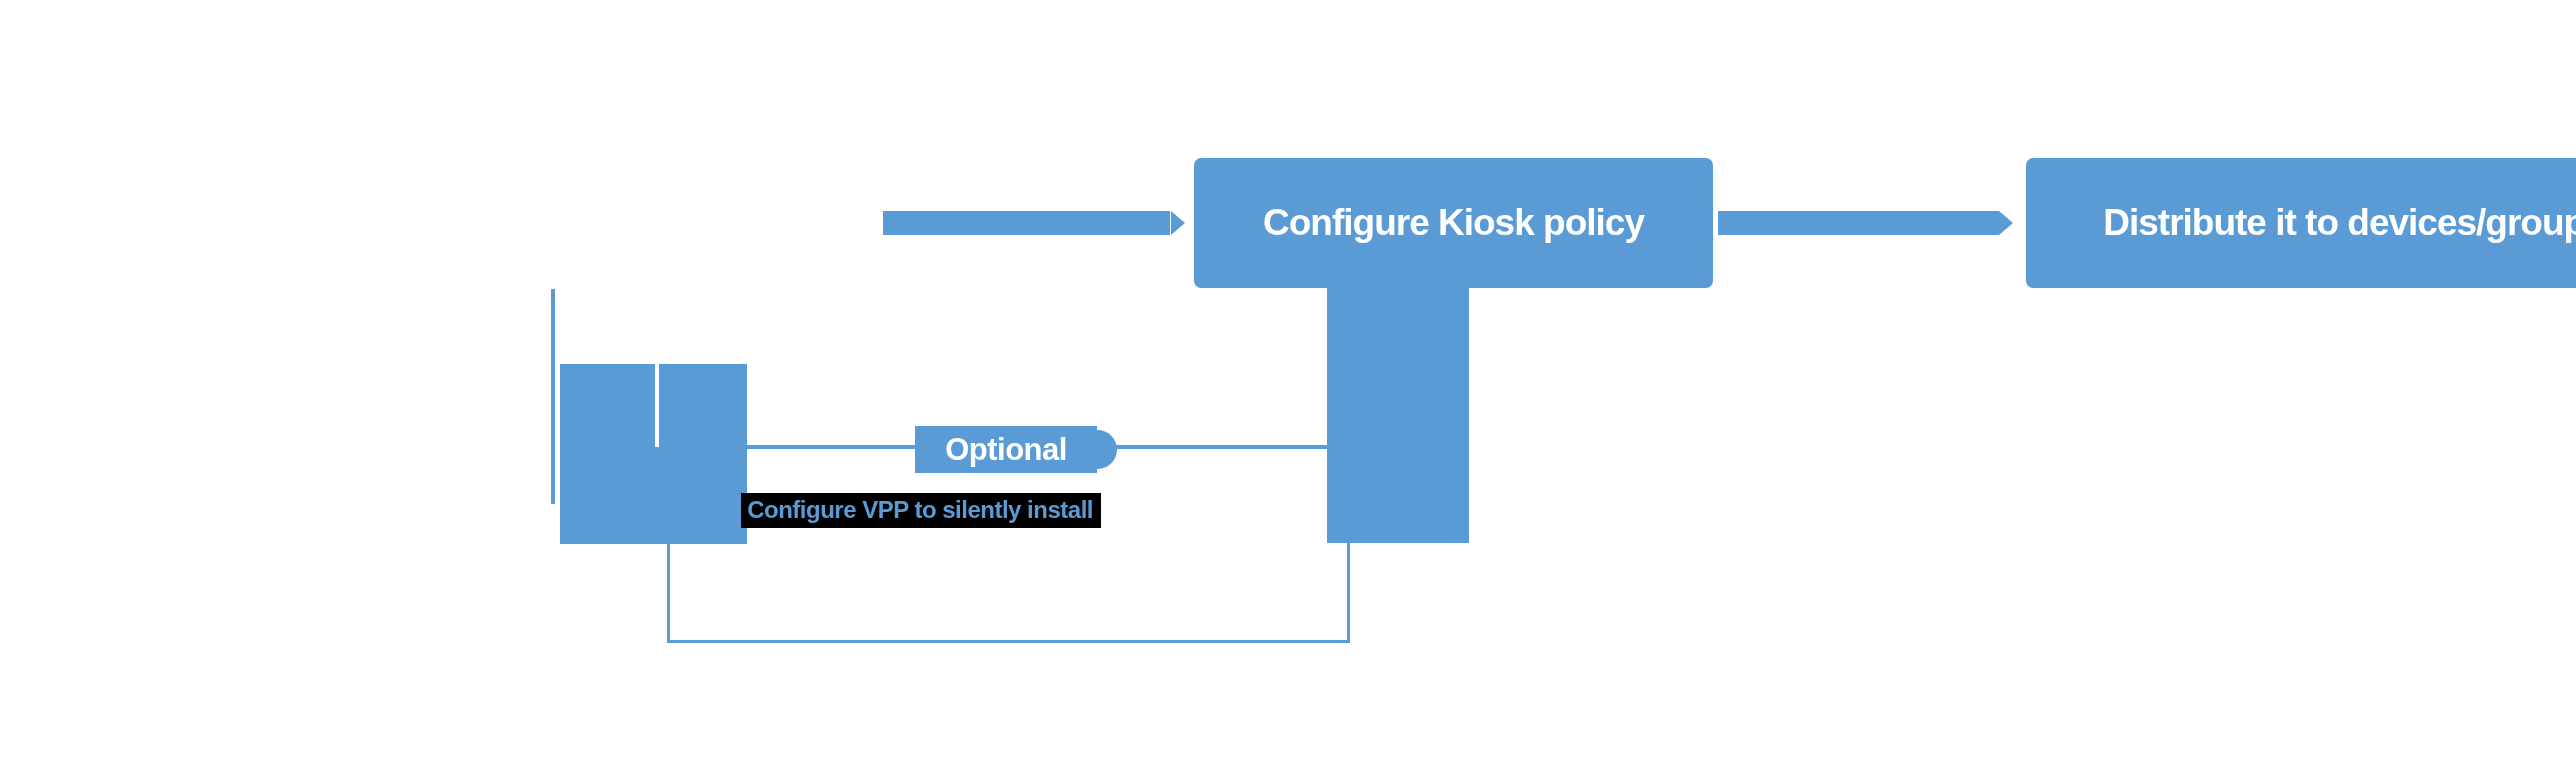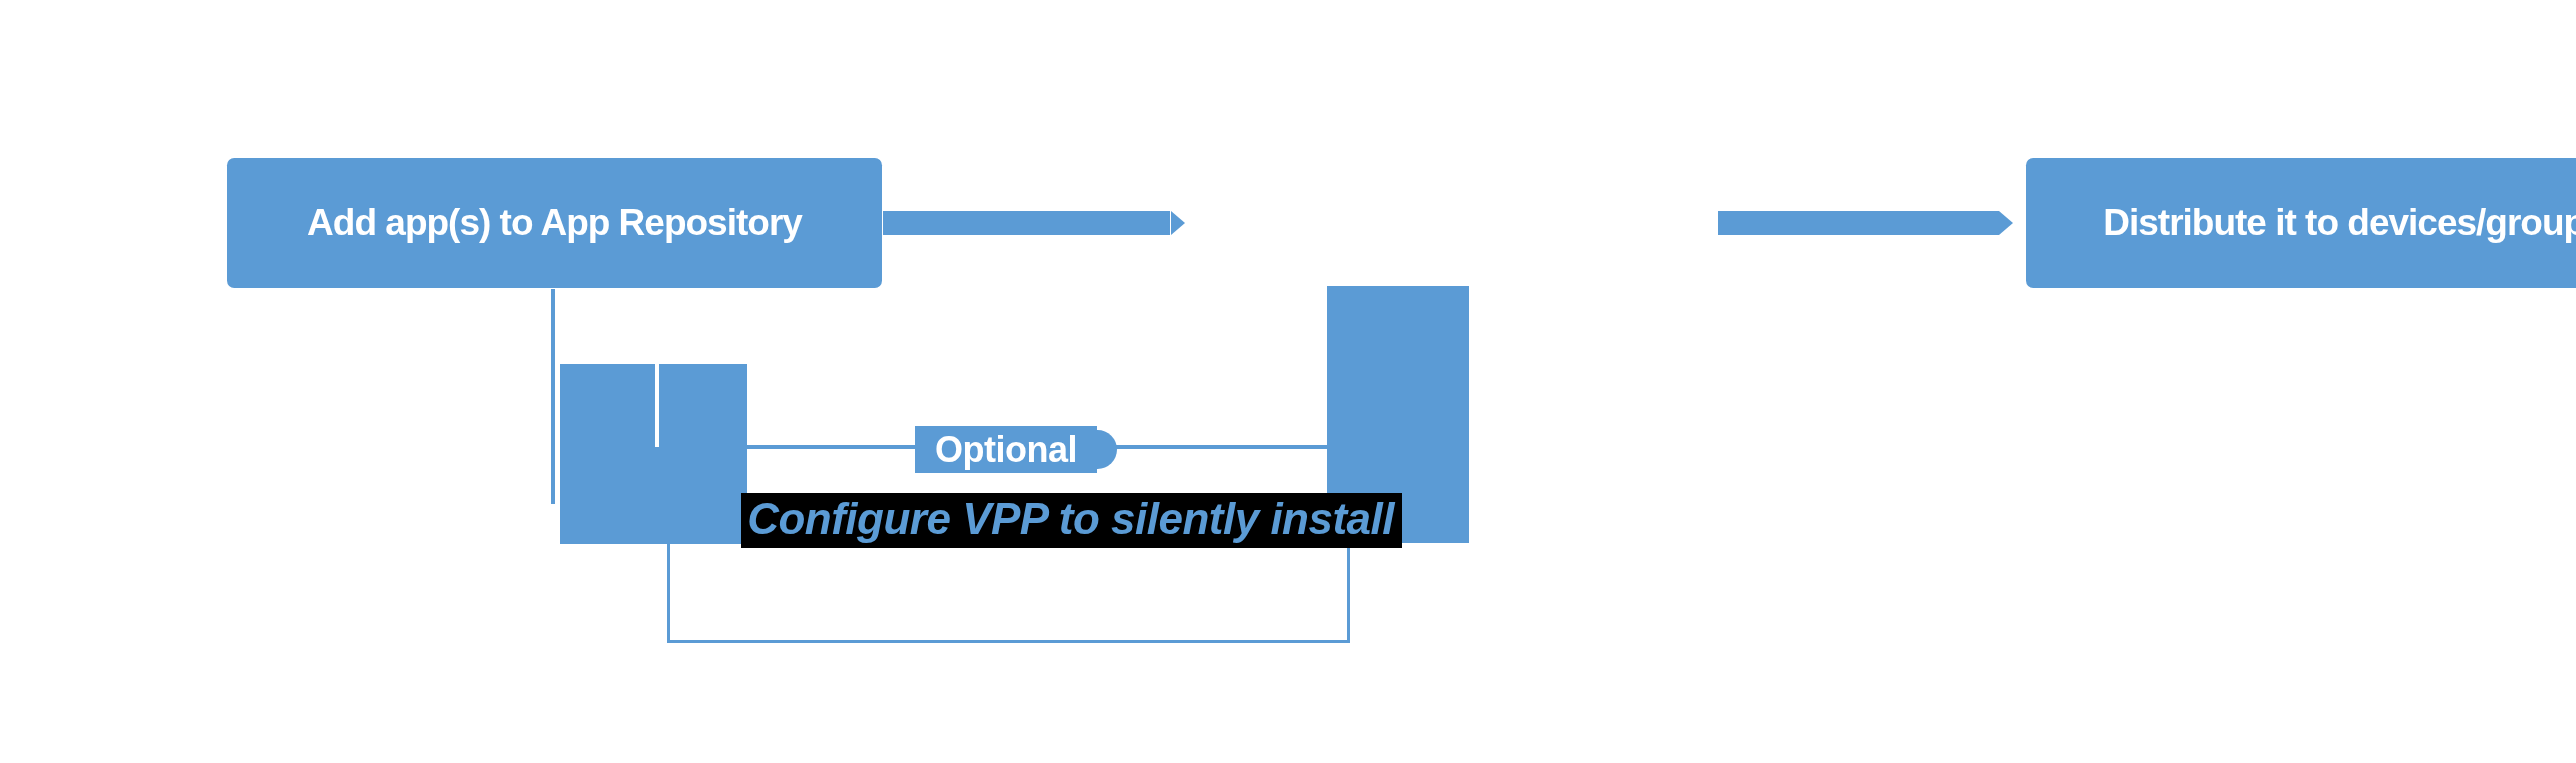--- a/index.html
+++ b/index.html
@@ -42,32 +42,32 @@
   #hline{position:absolute;left:747px;top:445px;width:580px;height:4.1px;background:var(--blue);z-index:2;}
   #bigbar{position:absolute;left:1327px;top:286px;width:142px;height:257px;background:var(--blue);z-index:2;}
   #loopoutline{
     position:absolute;left:667px;top:543px;width:683px;height:100px;box-sizing:border-box;
     border:3.6px solid var(--blue);border-top:none;z-index:1;background:transparent;
   }
   
   .badge{
     position:absolute;left:915px;top:426px;width:182px;height:47px;background:var(--blue);
     display:flex;align-items:center;justify-content:center;color:var(--box-text);
-    font-weight:700;font-size:36px;letter-spacing:-0.5px;z-index:3;
+    font-weight:700;font-size:31px;letter-spacing:-0.5px;z-index:3;
   }
   .badge-bump{
     position:absolute;left:1078px;top:430px;width:39px;height:39px;border-radius:50%;
     background:var(--blue);z-index:3;
   }
   
   .note{position:absolute;left:741px;top:493px;z-index:4;}
   .note-line{line-height:0.96;}
   .note-line span{
     display:inline-block;background:var(--note-bg);color:var(--blue);
-    font-weight:700;font-size:44px;letter-spacing:-0.5px;padding:5.2px 8.2px 7.2px 6.2px;font-style:italic;
+    font-weight:700;font-size:24px;letter-spacing:-0.5px;padding:5.2px 8.2px 7.2px 6.2px;
   }
 </style>
 </head>
 <body>
 
 <div class="canvas">
 
   <div id="loopoutline"></div>
   <div id="vline1"></div>
   <div id="branchrect"></div>
@@ -84,21 +84,21 @@
     <div class="note-line">
       <span>Configure VPP to silently install</span>
     </div>
   </div>
 
   <div class="connbar" id="conn1"></div>
   <div class="arrowhead" id="arr1"></div>
   <div class="connbar" id="conn2"></div>
   <div class="arrowhead" id="arr2"></div>
 
-  <div class="box blue" id="box1">
-    <span>Add app(s) to App Repository</span>
+  <div class="box blue" id="box2">
+    <span>Configure Kiosk policy</span>
   </div>
   <div class="box blue" id="box3">
     <span>Distribute it to devices/groups</span>
   </div>
 
 </div>
 
 
 </body></html>

